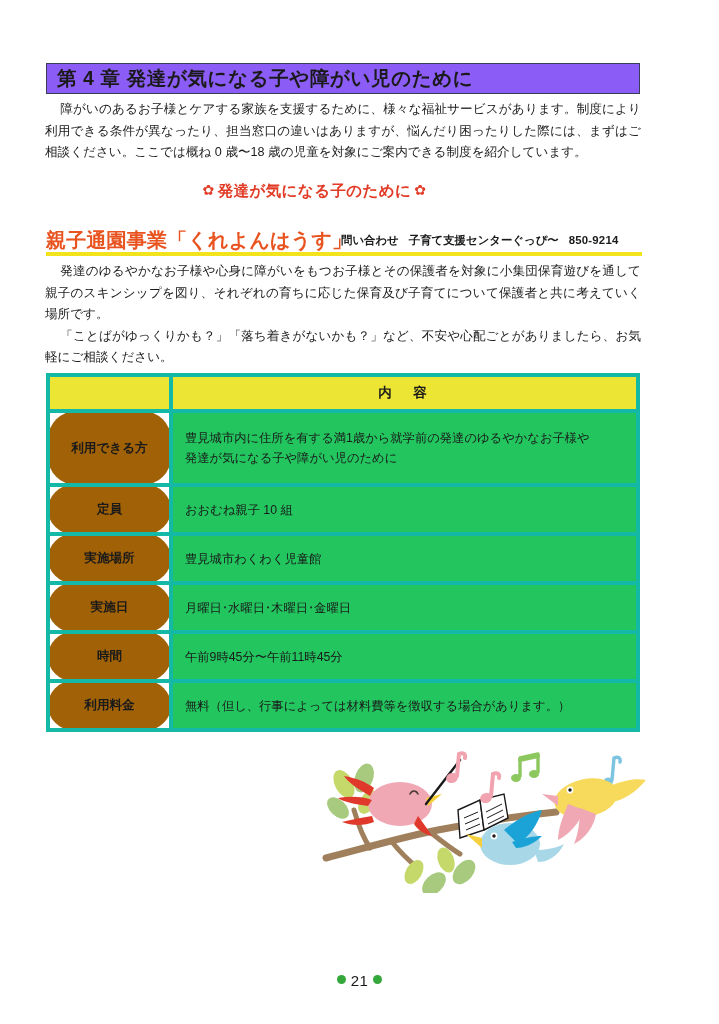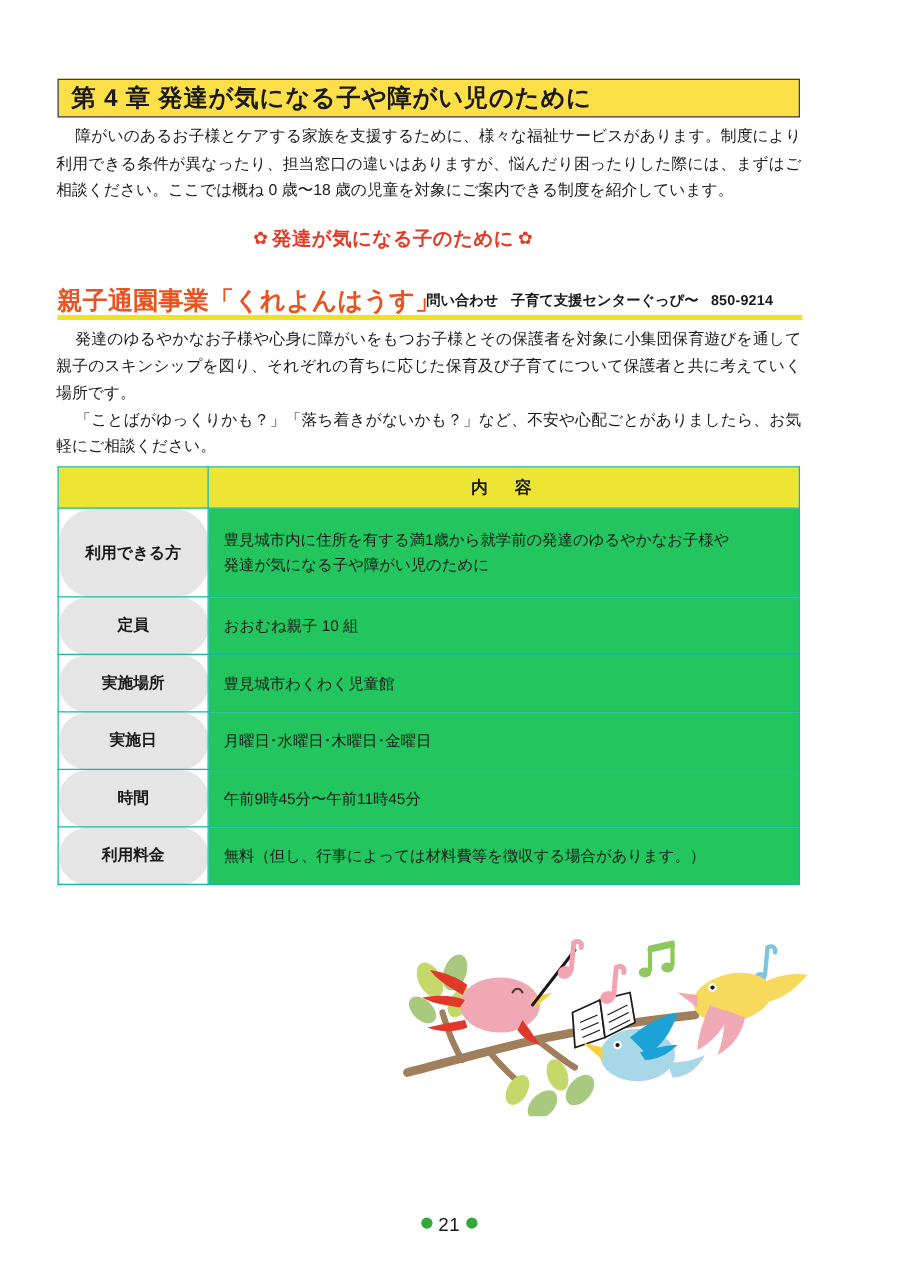--- a/index.html
+++ b/index.html
@@ -22,21 +22,21 @@
     background: #ffffff;
   }
 
   
   .chapter-bar {
     position: absolute;
     left: 46px;
     top: 63px;
     width: 594px;
     height: 31px;
-    background: #fde047;
+    background: #8b5cf6;
     border: 1.5px solid #3b3f55;
     box-sizing: border-box;
     display: flex;
     align-items: center;
   }
   .chapter-bar-text {
     font-size: 19.5px;
     font-weight: 700;
     letter-spacing: 0.6px;
     color: #1a1a1a;
@@ -133,40 +133,40 @@
   
   .info-table {
     position: absolute;
     left: 46px;
     top: 373px;
     width: 594px;
     border-collapse: collapse;
     table-layout: fixed;
   }
   .info-table td, .info-table th {
-    border: 1px solid #14b8a6;
+    border: 4px solid #14b8a6;
     padding: 0;
     vertical-align: middle;
   }
   .info-table .col-label { width: 119px; }
   .info-table .head-blank {
     background: #ece534;
     height: 32px;
   }
   .info-table .head-content {
     background: #ece534;
     height: 32px;
     text-align: center;
     font-size: 13.5px;
     font-weight: 700;
     color: #1a1a1a;
     letter-spacing: 4px;
   }
   .info-table .cell-label {
-    background: #e5e5e5;
+    background: #a16207;
     text-align: center;
     font-size: 12.6px;
     font-weight: 700;
     color: #1a1a1a;
     padding: 6px 2px;
     border-radius: 28px;
   }
   .info-table .cell-value {
     background: #22c55e;
     font-size: 12.3px;

